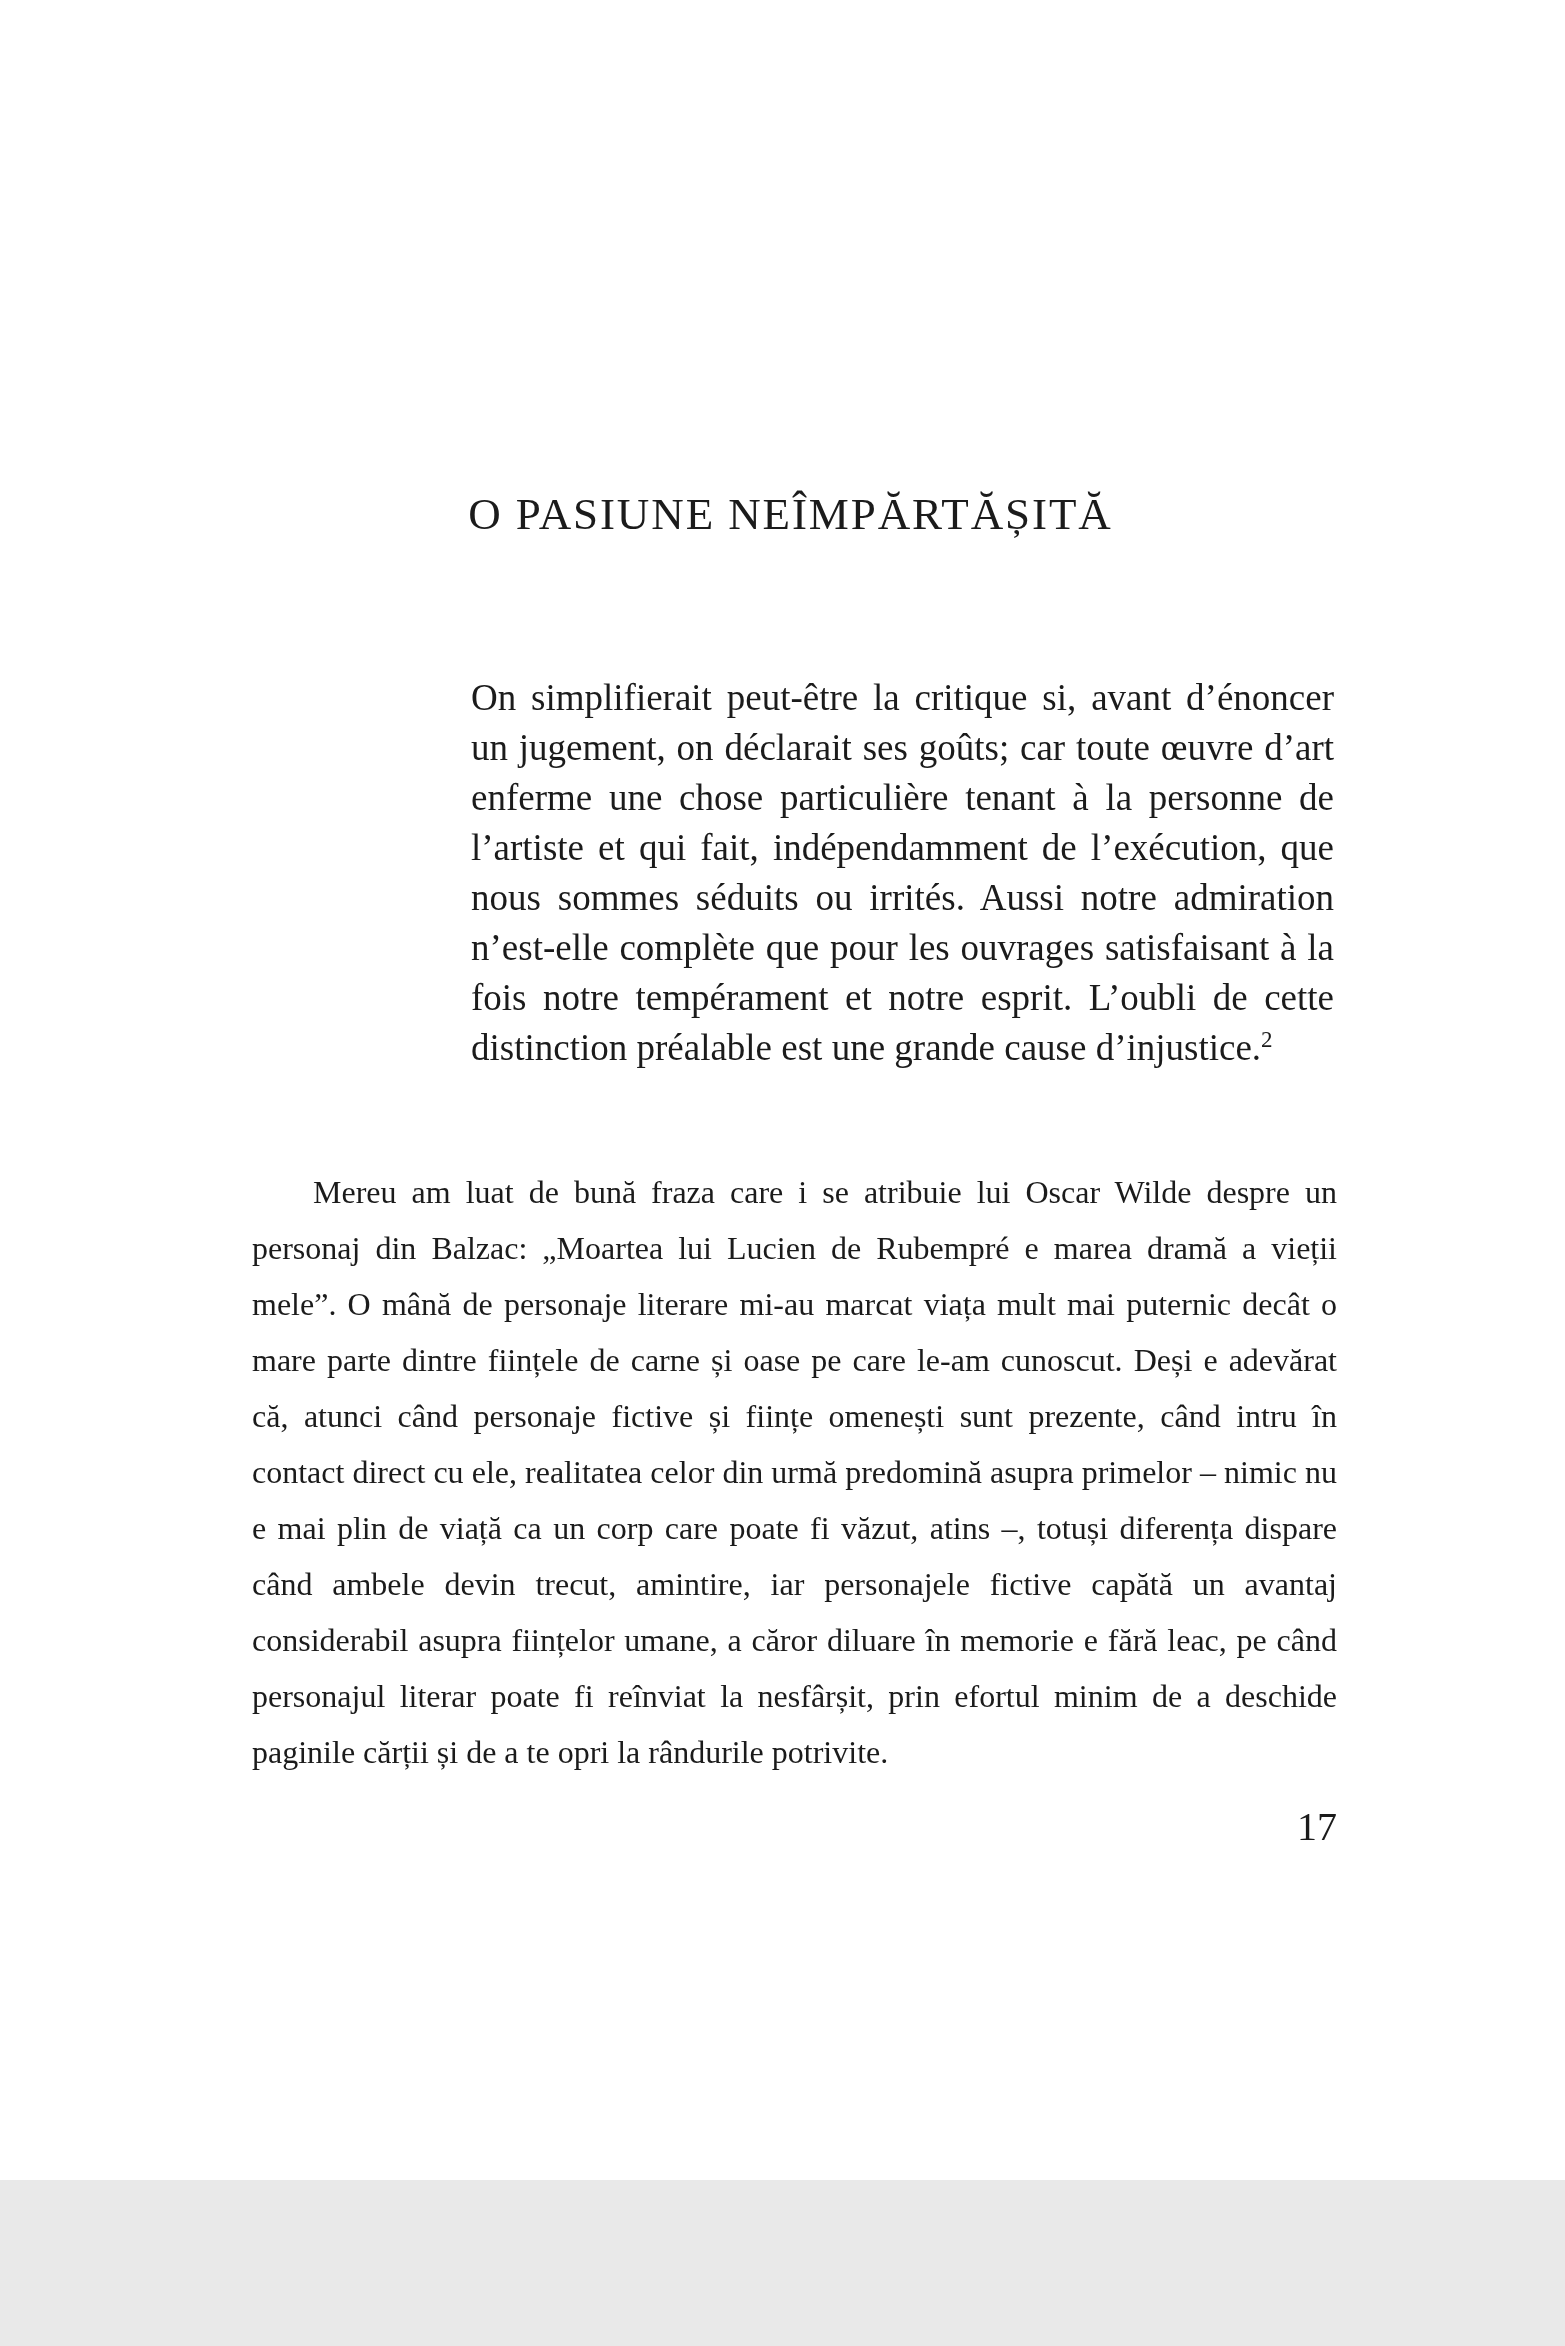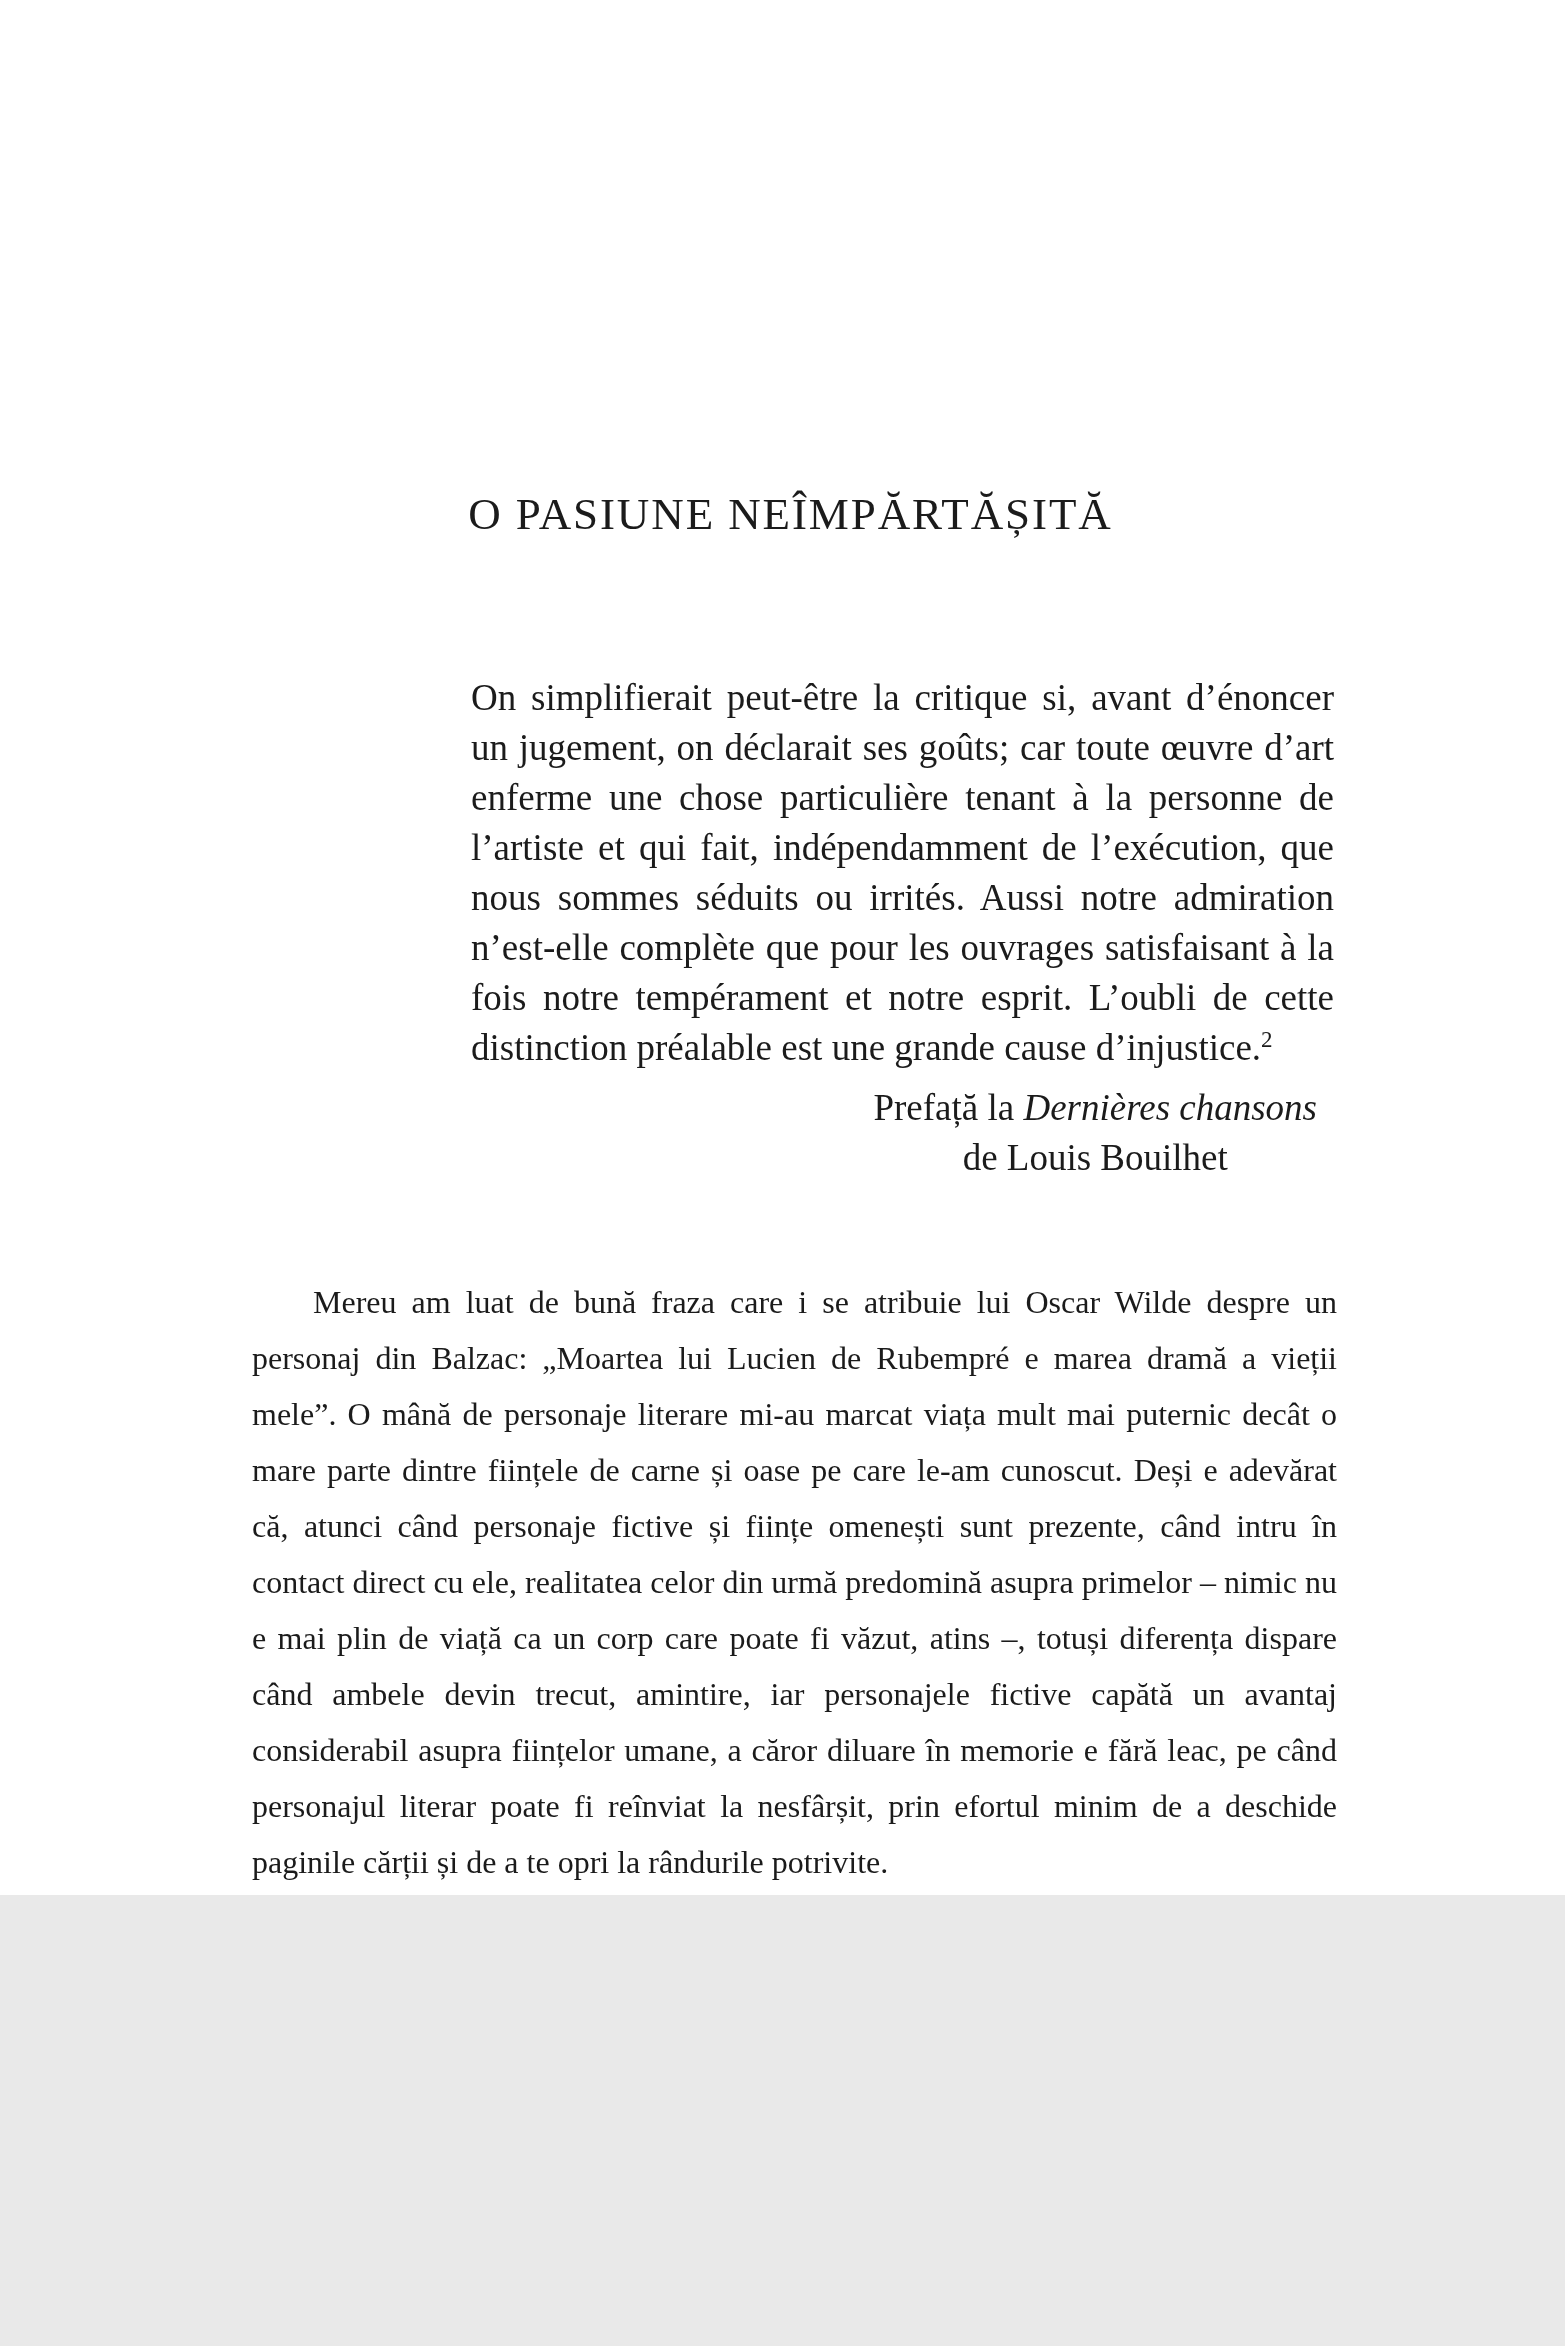--- a/index.html
+++ b/index.html
@@ -3,21 +3,21 @@
 <meta charset="utf-8">
 <style>
   html, body {
     margin: 0;
     padding: 0;
     background: #e9e9e9;
   }
   .book-page {
     position: relative;
     width: 1565px;
-    height: 1895px;
+    height: 2180px;
     margin: 0 auto;
     background: #ffffff;
     color: #1b1b1b;
     font-family: "Liberation Serif", "DejaVu Serif", serif;
     overflow: hidden;
   }
   .content-column {
     position: absolute;
     left: 244px;
     top: 0;
@@ -79,21 +79,20 @@
 <body>
 
 <div class="book-page">
   <div class="content-column">
 
     <h1 class="chapter-title">O PASIUNE NEÎMPĂRTĂȘITĂ</h1>
 
     <div class="epigraph">
       <p class="epigraph-text"><span>On simplifierait peut-être la critique si, avant d’énoncer un jugement, on déclarait ses goûts; car toute œuvre d’art enferme une chose particulière tenant à la personne de l’artiste et qui fait, indépendamment de l’exécution, que nous sommes séduits ou irrités. Aussi notre admiration n’est-elle complète que pour les ouvrages satisfaisant à la fois notre tempérament et notre esprit. L’oubli de cette distinction préalable est une grande cause d’injustice.</span><sup>2</sup></p>
 
-      <p class="attribution"><span>Prefață la </span><span class="italic">Dernières chansons</span><br><span>de Louis Bouilhet</span></p>
     </div>
 
     <p class="body-paragraph">Mereu am luat de bună fraza care i se atribuie lui Oscar Wilde despre un personaj din Balzac: „Moartea lui Lucien de Rubempré e marea dramă a vieții mele”. O mână de personaje literare mi-au marcat viața mult mai puternic decât o mare parte dintre ființele de carne și oase pe care le-am cunoscut. Deși e adevărat că, atunci când personaje fictive și ființe omenești sunt prezente, când intru în contact direct cu ele, realitatea celor din urmă predomină asupra primelor – nimic nu e mai plin de viață ca un corp care poate fi văzut, atins –, totuși diferența dispare când ambele devin trecut, amintire, iar personajele fictive capătă un avantaj considerabil asupra ființelor umane, a căror diluare în memorie e fără leac, pe când personajul literar poate fi reînviat la nesfârșit, prin efortul minim de a deschide paginile cărții și de a te opri la rândurile potrivite.</p>
 
     <div class="page-number">17</div>
 
   </div>
 </div>
 
 

